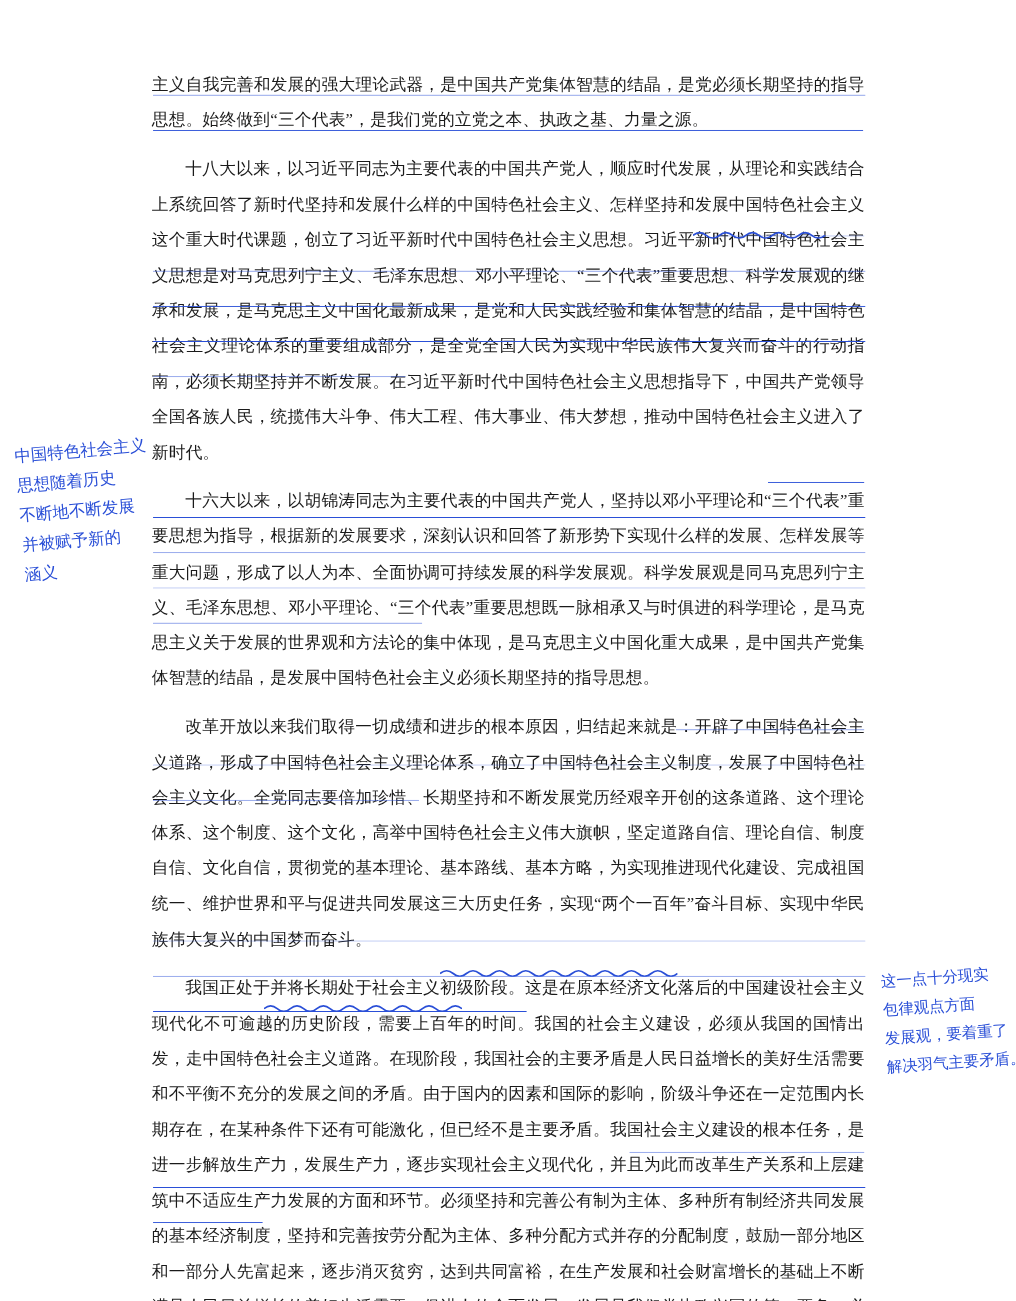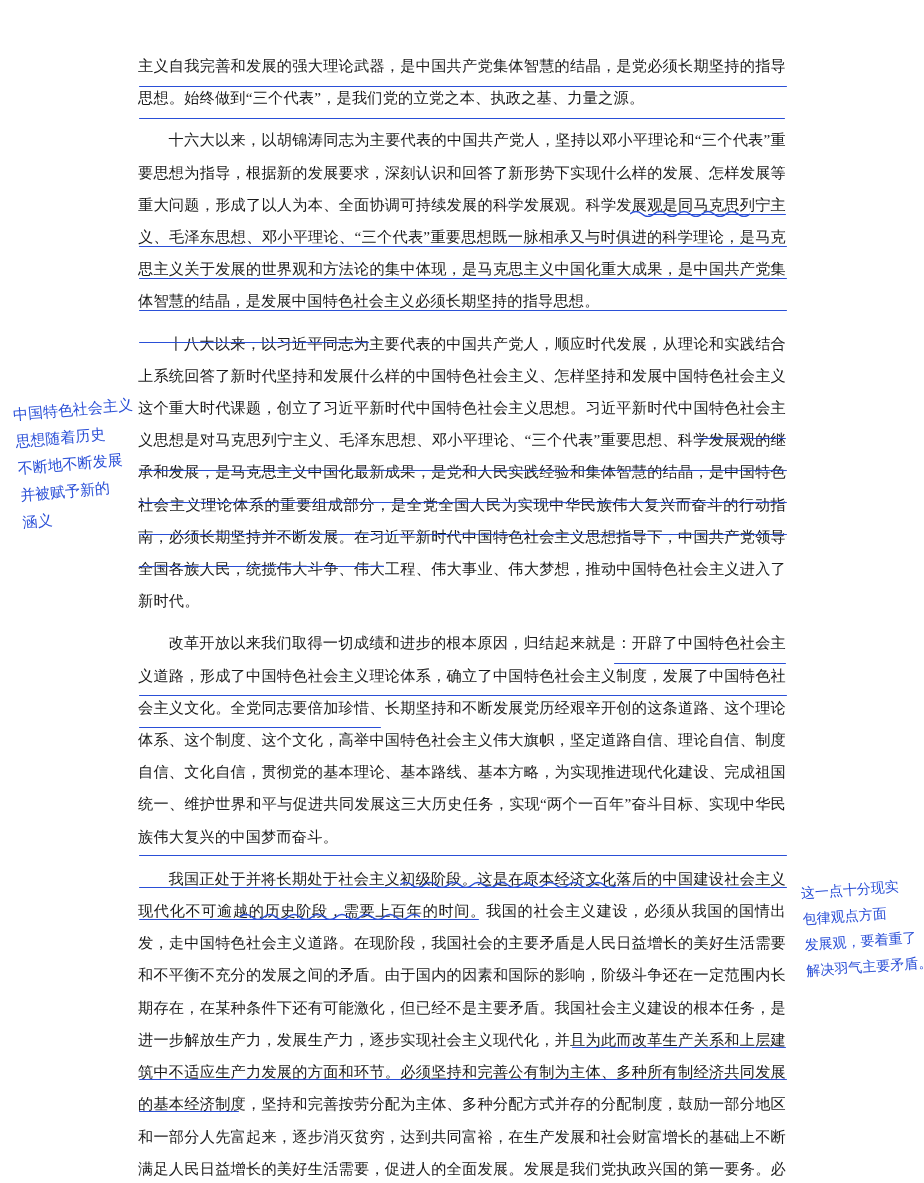--- a/index.html
+++ b/index.html
@@ -18,21 +18,21 @@
     overflow: hidden;
   }
   .doc-body {
     position: absolute;
     left: 138px;
     top: 50px;
     width: 648px;
   }
   .para {
     position: relative;
-    margin: 0 0 10px 0;
+    margin: 12px 0 10px 0;
     font-size: 15.2px;
     line-height: 32.2px;
     color: #1a1a1a;
     text-align: justify;
     text-justify: inter-ideograph;
     letter-spacing: 0.2px;
   }
   .para .indent {
     display: inline-block;
     width: 2em;
@@ -84,24 +84,24 @@
 </head>
 <body>
 
 <div class="page">
 
   <div class="doc-body">
     <p class="para">
       <span>主义自我完善和发展的强大理论武器，是中国共产党集体智慧的结晶，是党必须长期坚持的指导思想。始终做到“三个代表”，是我们党的立党之本、执政之基、力量之源。</span>
     </p>
     <p class="para">
-      <span class="indent"></span><span>十六大以来，以胡锦涛同志为主要代表的中国共产党人，坚持以邓小平理论和“三个代表”重要思想为指导，根据新的发展要求，深刻认识和回答了新形势下实现什么样的发展、怎样发展等重大问题，形成了以人为本、全面协调可持续发展的科学发展观。科学发展观是同马克思列宁主义、毛泽东思想、邓小平理论、“三个代表”重要思想既一脉相承又与时俱进的科学理论，是马克思主义关于发展的世界观和方法论的集中体现，是马克思主义中国化重大成果，是中国共产党集体智慧的结晶，是发展中国特色社会主义必须长期坚持的指导思想。</span>
+      <span class="indent"></span><span>十八大以来，以习近平同志为主要代表的中国共产党人，顺应时代发展，从理论和实践结合上系统回答了新时代坚持和发展什么样的中国特色社会主义、怎样坚持和发展中国特色社会主义这个重大时代课题，创立了习近平新时代中国特色社会主义思想。习近平新时代中国特色社会主义思想是对马克思列宁主义、毛泽东思想、邓小平理论、“三个代表”重要思想、科学发展观的继承和发展，是马克思主义中国化最新成果，是党和人民实践经验和集体智慧的结晶，是中国特色社会主义理论体系的重要组成部分，是全党全国人民为实现中华民族伟大复兴而奋斗的行动指南，必须长期坚持并不断发展。在习近平新时代中国特色社会主义思想指导下，中国共产党领导全国各族人民，统揽伟大斗争、伟大工程、伟大事业、伟大梦想，推动中国特色社会主义进入了新时代。</span>
     </p>
     <p class="para">
-      <span class="indent"></span><span>十八大以来，以习近平同志为主要代表的中国共产党人，顺应时代发展，从理论和实践结合上系统回答了新时代坚持和发展什么样的中国特色社会主义、怎样坚持和发展中国特色社会主义这个重大时代课题，创立了习近平新时代中国特色社会主义思想。习近平新时代中国特色社会主义思想是对马克思列宁主义、毛泽东思想、邓小平理论、“三个代表”重要思想、科学发展观的继承和发展，是马克思主义中国化最新成果，是党和人民实践经验和集体智慧的结晶，是中国特色社会主义理论体系的重要组成部分，是全党全国人民为实现中华民族伟大复兴而奋斗的行动指南，必须长期坚持并不断发展。在习近平新时代中国特色社会主义思想指导下，中国共产党领导全国各族人民，统揽伟大斗争、伟大工程、伟大事业、伟大梦想，推动中国特色社会主义进入了新时代。</span>
+      <span class="indent"></span><span>十六大以来，以胡锦涛同志为主要代表的中国共产党人，坚持以邓小平理论和“三个代表”重要思想为指导，根据新的发展要求，深刻认识和回答了新形势下实现什么样的发展、怎样发展等重大问题，形成了以人为本、全面协调可持续发展的科学发展观。科学发展观是同马克思列宁主义、毛泽东思想、邓小平理论、“三个代表”重要思想既一脉相承又与时俱进的科学理论，是马克思主义关于发展的世界观和方法论的集中体现，是马克思主义中国化重大成果，是中国共产党集体智慧的结晶，是发展中国特色社会主义必须长期坚持的指导思想。</span>
     </p>
     <p class="para">
       <span class="indent"></span><span>改革开放以来我们取得一切成绩和进步的根本原因，归结起来就是：开辟了中国特色社会主义道路，形成了中国特色社会主义理论体系，确立了中国特色社会主义制度，发展了中国特色社会主义文化。全党同志要倍加珍惜、长期坚持和不断发展党历经艰辛开创的这条道路、这个理论体系、这个制度、这个文化，高举中国特色社会主义伟大旗帜，坚定道路自信、理论自信、制度自信、文化自信，贯彻党的基本理论、基本路线、基本方略，为实现推进现代化建设、完成祖国统一、维护世界和平与促进共同发展这三大历史任务，实现“两个一百年”奋斗目标、实现中华民族伟大复兴的中国梦而奋斗。</span>
     </p>
     <p class="para">
       <span class="indent"></span><span>我国正处于并将长期处于社会主义初级阶段。这是在原本经济文化落后的中国建设社会主义现代化不可逾越的历史阶段，需要上百年的时间。我国的社会主义建设，必须从我国的国情出发，走中国特色社会主义道路。在现阶段，我国社会的主要矛盾是人民日益增长的美好生活需要和不平衡不充分的发展之间的矛盾。由于国内的因素和国际的影响，阶级斗争还在一定范围内长期存在，在某种条件下还有可能激化，但已经不是主要矛盾。我国社会主义建设的根本任务，是进一步解放生产力，发展生产力，逐步实现社会主义现代化，并且为此而改革生产关系和上层建筑中不适应生产力发展的方面和环节。必须坚持和完善公有制为主体、多种所有制经济共同发展的基本经济制度，坚持和完善按劳分配为主体、多种分配方式并存的分配制度，鼓励一部分地区和一部分人先富起来，逐步消灭贫穷，达到共同富裕，在生产发展和社会财富增长的基础上不断满足人民日益增长的美好生活需要，促进人的全面发展。发展是我们党执政兴国的第一要务。必须坚持以人民为中心</span>
     </p>
   </div>
 
   <div class="ink-layer">

